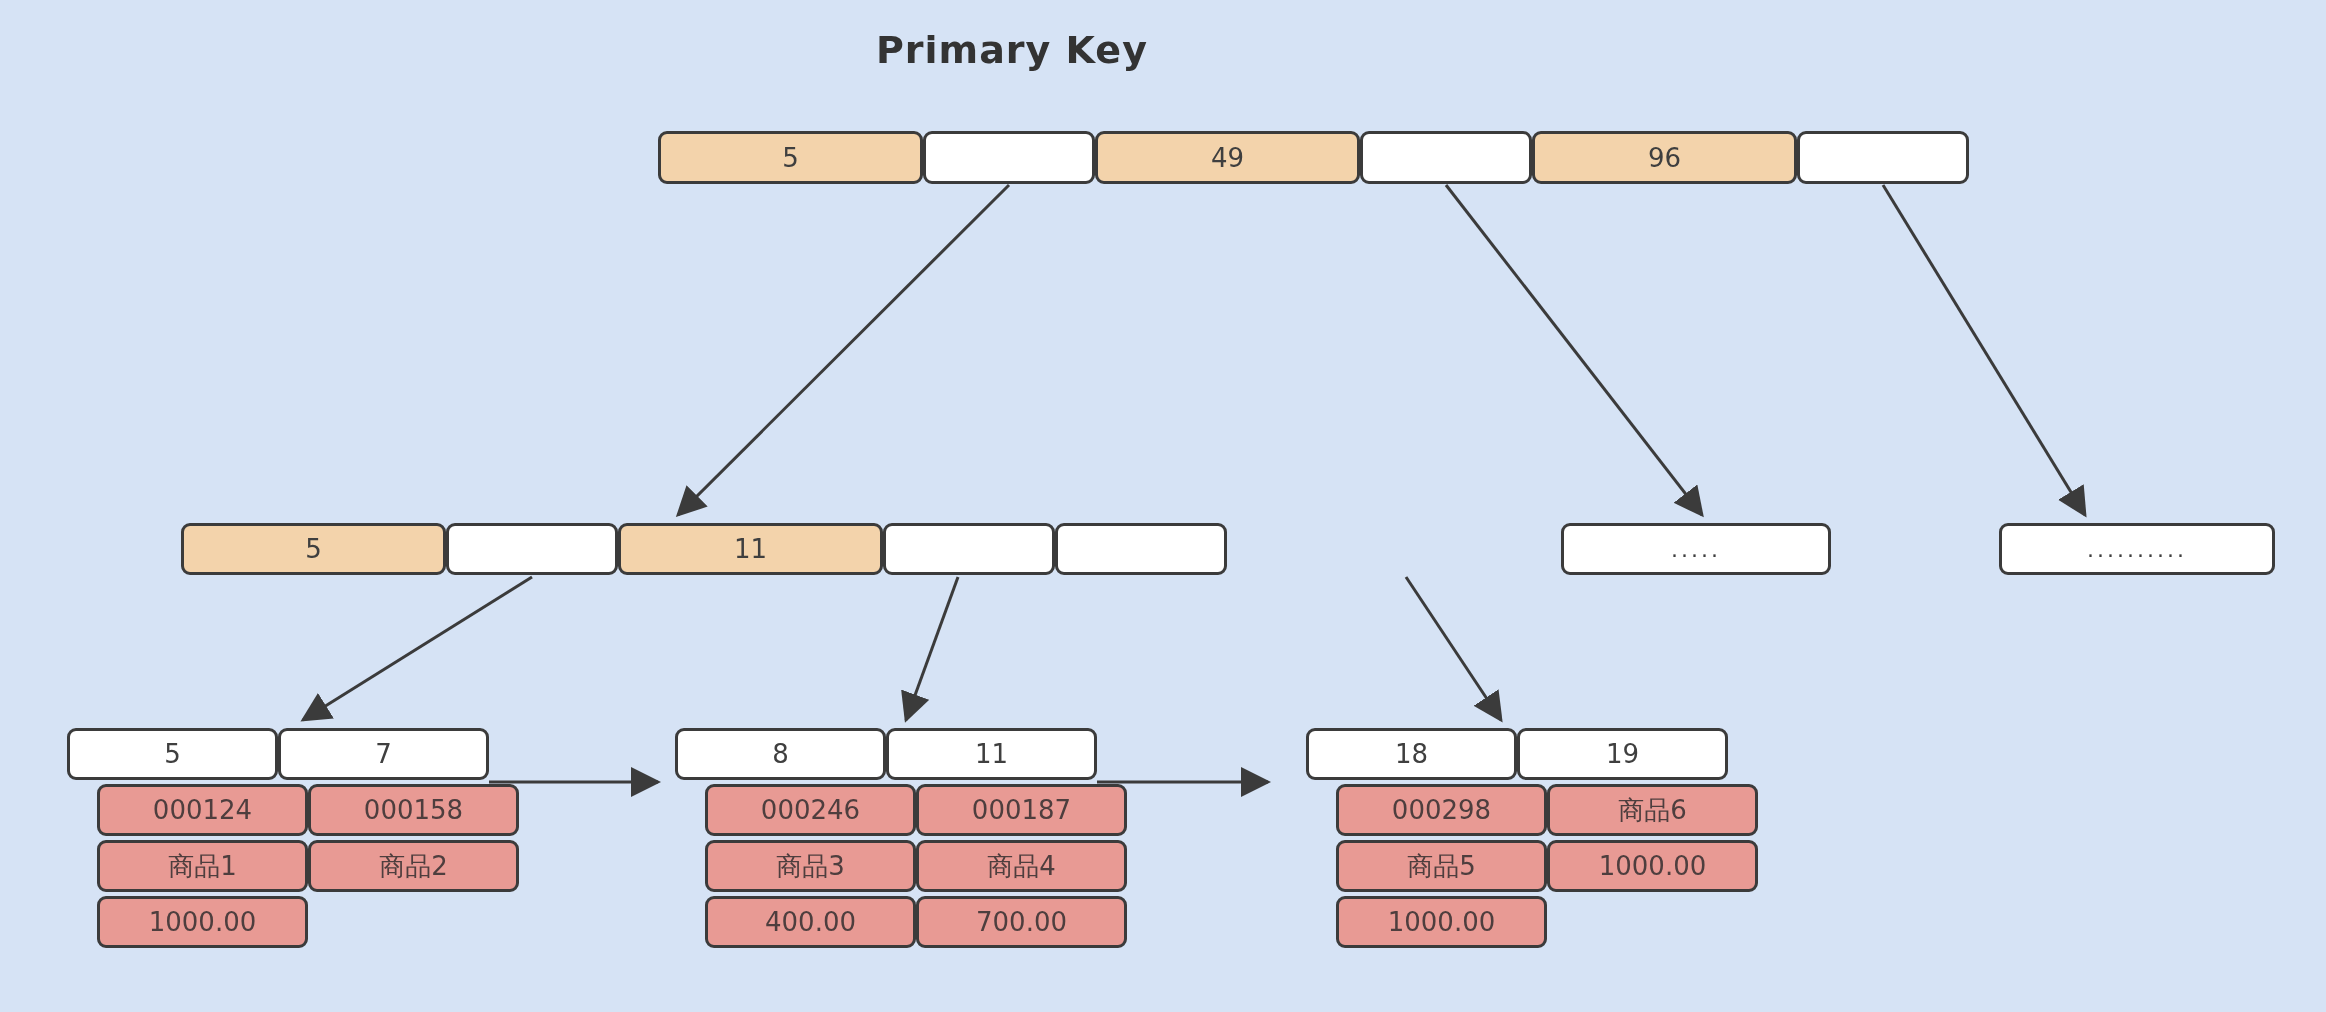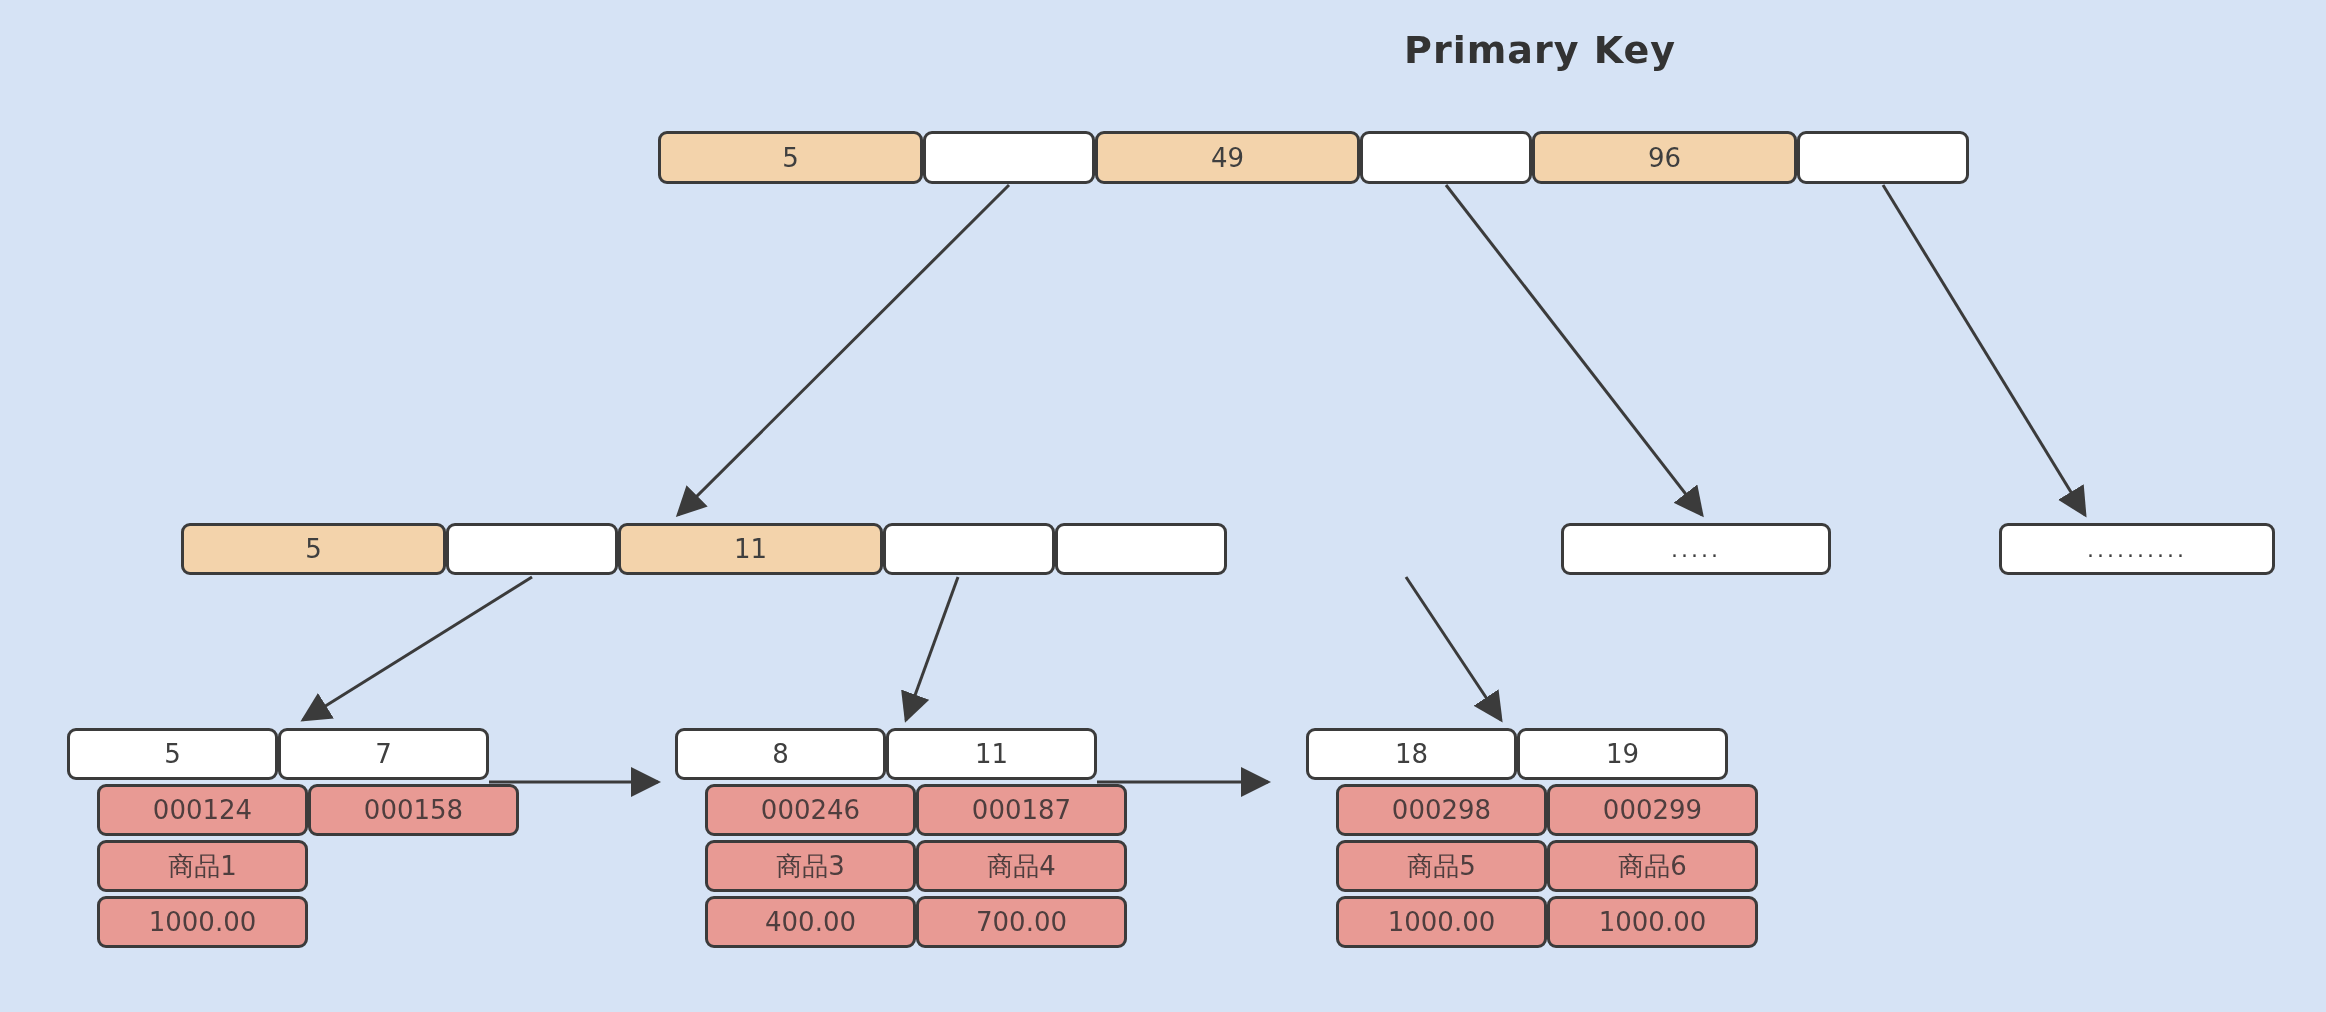--- a/index.html
+++ b/index.html
@@ -15,21 +15,21 @@
   body{
     width:2326px;height:1012px;
     background:var(--background);
     font-family:"DejaVu Sans","Liberation Sans",sans-serif;
     color:var(--text);
   }
   #canvas{position:relative;width:2326px;height:1012px;overflow:hidden;}
 
   .title{
     position:absolute;left:876px;top:28px;width:800px;
-    text-align:right;font-size:38px;font-weight:bold;color:#333333;
+    text-align:left;font-size:38px;font-weight:bold;color:#333333;
     letter-spacing:1px;
   }
 
   .noderow{position:absolute;display:flex;}
   .cell{
     box-sizing:border-box;
     border:3px solid var(--border);
     border-radius:9px;
     background:var(--pointer-cell-fill);
     display:flex;align-items:center;justify-content:center;
@@ -87,20 +87,21 @@
   <div class="leaf" style="left:67px;top:728px;">
     <div class="leafcol">
       <div class="cell">5</div>
       <div class="cell record">000124</div>
       <div class="cell record">商品1</div>
       <div class="cell record">1000.00</div>
     </div>
     <div class="leafcol">
       <div class="cell">7</div>
       <div class="cell record">000158</div>
+      <div class="cell record">商品2</div>
     </div>
   </div>
 
   <div class="leaf" style="left:675px;top:728px;">
     <div class="leafcol">
       <div class="cell">8</div>
       <div class="cell record">000246</div>
       <div class="cell record">商品3</div>
       <div class="cell record">400.00</div>
     </div>
@@ -114,21 +115,20 @@
 
   <div class="leaf" style="left:1306px;top:728px;">
     <div class="leafcol">
       <div class="cell">18</div>
       <div class="cell record">000298</div>
       <div class="cell record">商品5</div>
       <div class="cell record">1000.00</div>
     </div>
     <div class="leafcol">
       <div class="cell">19</div>
-      <div class="cell record">000299</div>
       <div class="cell record">商品6</div>
       <div class="cell record">1000.00</div>
     </div>
   </div>
 
   <svg class="arrows" width="2326" height="1012" viewBox="0 0 2326 1012">
     <defs>
       <marker id="arrowhead" markerWidth="12" markerHeight="12" refX="9" refY="5" orient="auto">
         <path d="M0,0 L10,5 L0,10 z" fill="#3b3b3b"></path>
       </marker>

